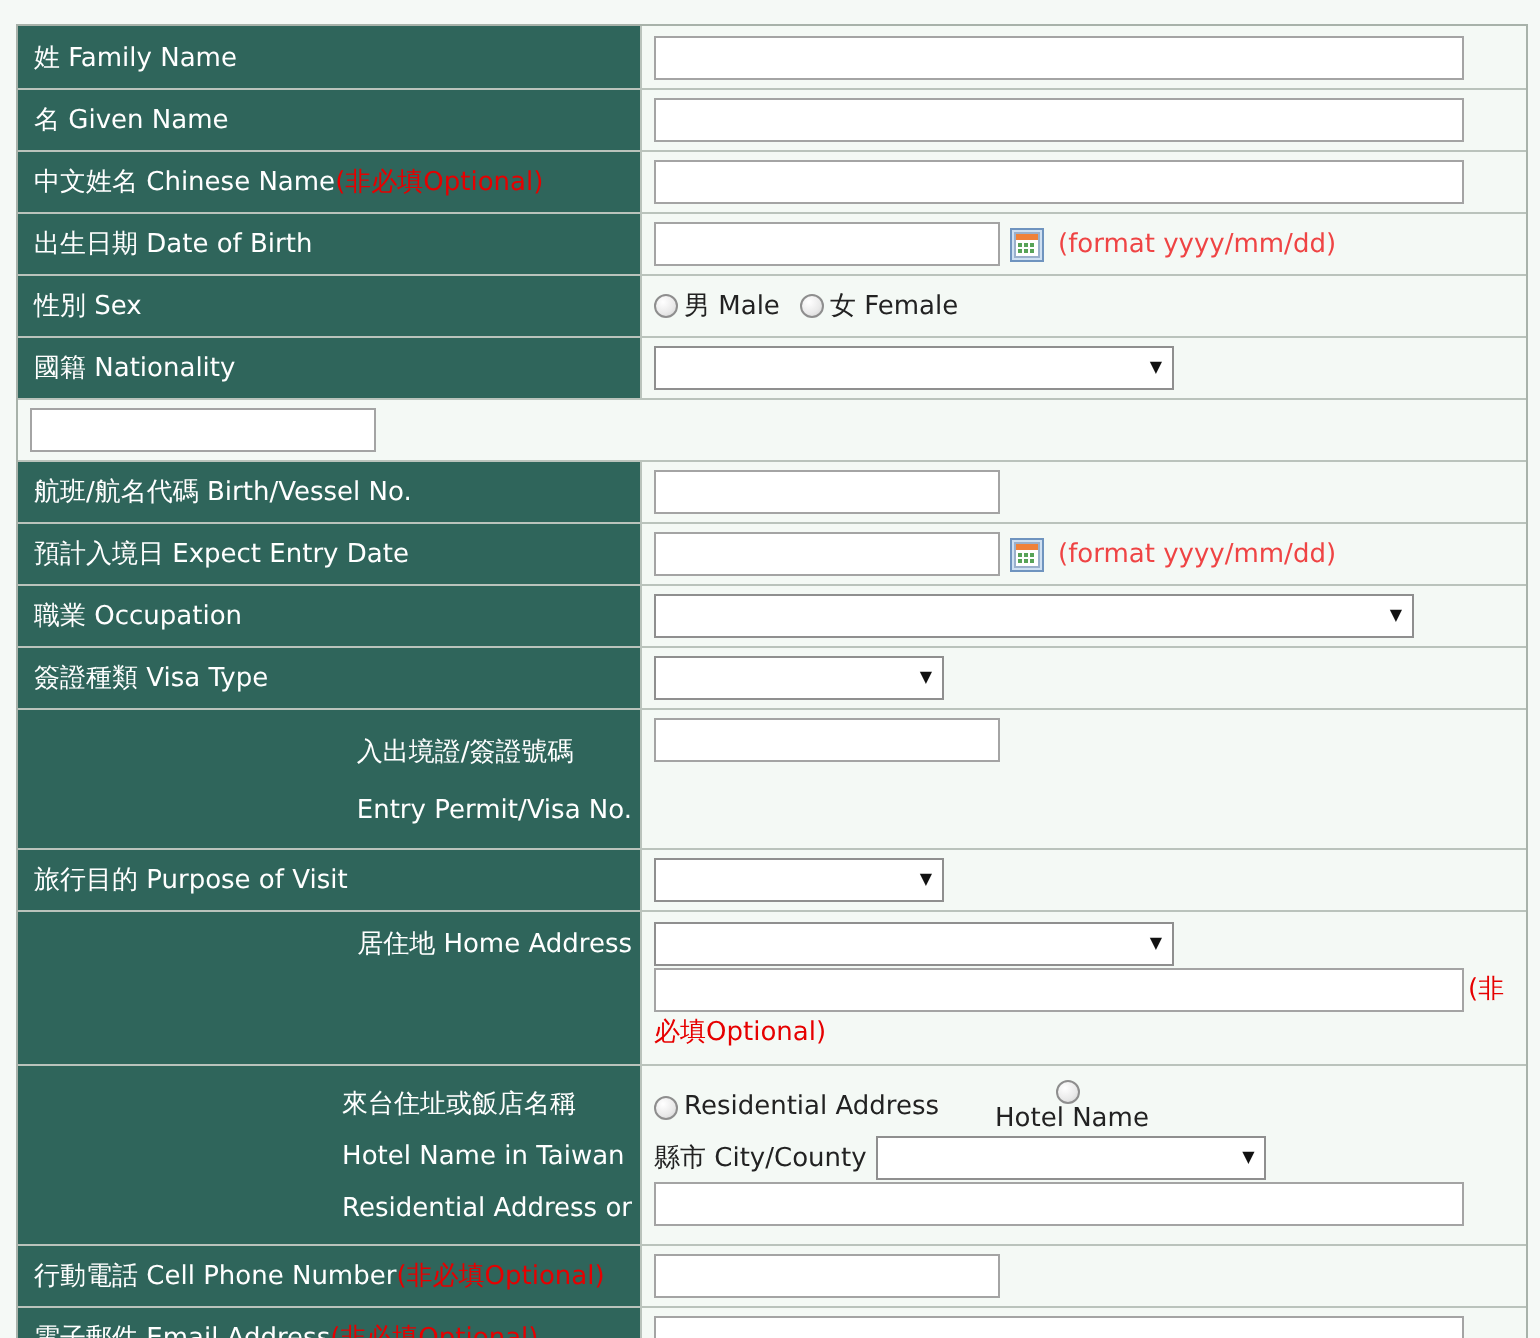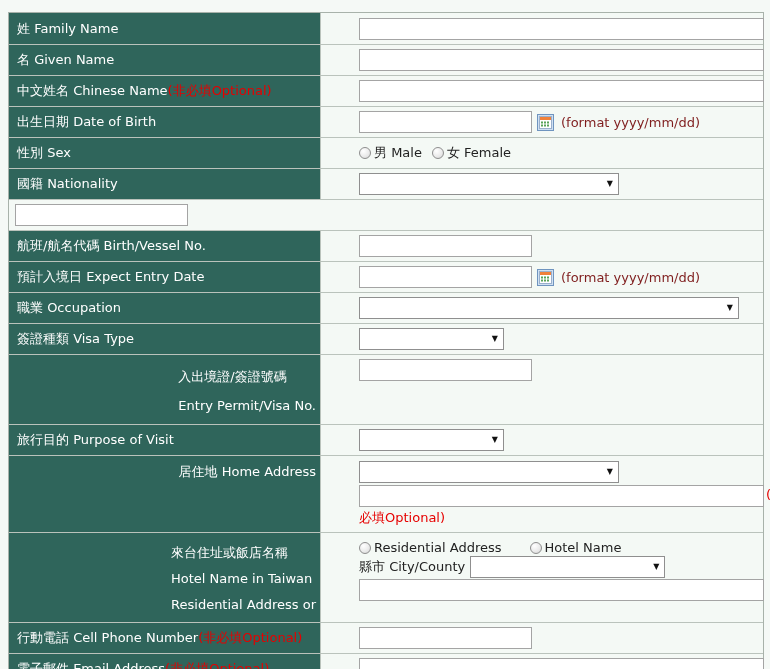--- a/index.html
+++ b/index.html
@@ -8,21 +8,21 @@
     background:#f5f9f6;
     font-family:"DejaVu Sans","Liberation Sans",sans-serif;
     font-size:13px;color:#222;
     overflow:hidden;
   }
   .form-table{
     position:absolute;left:8px;top:12px;width:756px;
     border:1px solid #a8b2aa;background:#f4f9f5;
     box-sizing:border-box;
   }
-  .row{display:flex;border-top:1px solid #bac3bc;min-height:31px;box-sizing:border-box;gap:32px;}
+  .row{display:flex;border-top:1px solid #bac3bc;min-height:31px;box-sizing:border-box;}
   .row:first-child{border-top:none;}
   .row.tall2{min-height:58px;}
   .row.tall3{min-height:77px;}
   .lcell{
     width:312px;min-width:312px;box-sizing:border-box;
     background:#2f655b;color:#ffffff;
     padding:4px 4px 4px 8px;
     border-right:1px solid #bac3bc;
     display:flex;align-items:center;flex-wrap:wrap;
   }
@@ -49,32 +49,32 @@
     justify-content:space-between;padding:0 5px 0 4px;
     vertical-align:middle;cursor:default;
   }
   .w260{width:260px;}
   .w380{width:380px;}
   .w145{width:145px;}
   .w195{width:195px;}
   .selval{flex:1;white-space:nowrap;overflow:hidden;}
   .arr{font-size:8px;color:#111;line-height:1;}
   .red{color:#e60000;text-align:right;}
-  .hint{margin-left:7px;color:#7f1d1d;white-space:nowrap;}
+  .hint{margin-left:7px;color:#ef4444;white-space:nowrap;}
   .cal{margin-left:5px;display:inline-flex;cursor:pointer;line-height:0;}
   .radio{
     width:12px;height:12px;border-radius:50%;
     border:1px solid #8e8e8e;
     background:radial-gradient(circle at 35% 30%,#ffffff 0%,#e9e9e9 60%,#cfcfcf 100%);
     display:inline-block;box-sizing:border-box;margin-right:3px;flex:none;
     vertical-align:-2px;
   }
   .rgroup{display:inline-flex;align-items:center;white-space:nowrap;}
   .gap10{margin-left:10px;justify-content:space-between;}
-  .gap28{margin-left:28px;}
+  .gap28{margin-left:28px;flex-direction:column;}
   .homeaddr-flow{width:437px;line-height:21px;word-break:normal;}
   .homeaddr-flow .txt{vertical-align:middle;margin-right:2px;}
   .line{margin:1px 0;display:flex;align-items:center;}
   .citylbl{margin-right:5px;white-space:nowrap;}
 </style>
 </head>
 <body>
 
 <div class="form-table">
 

